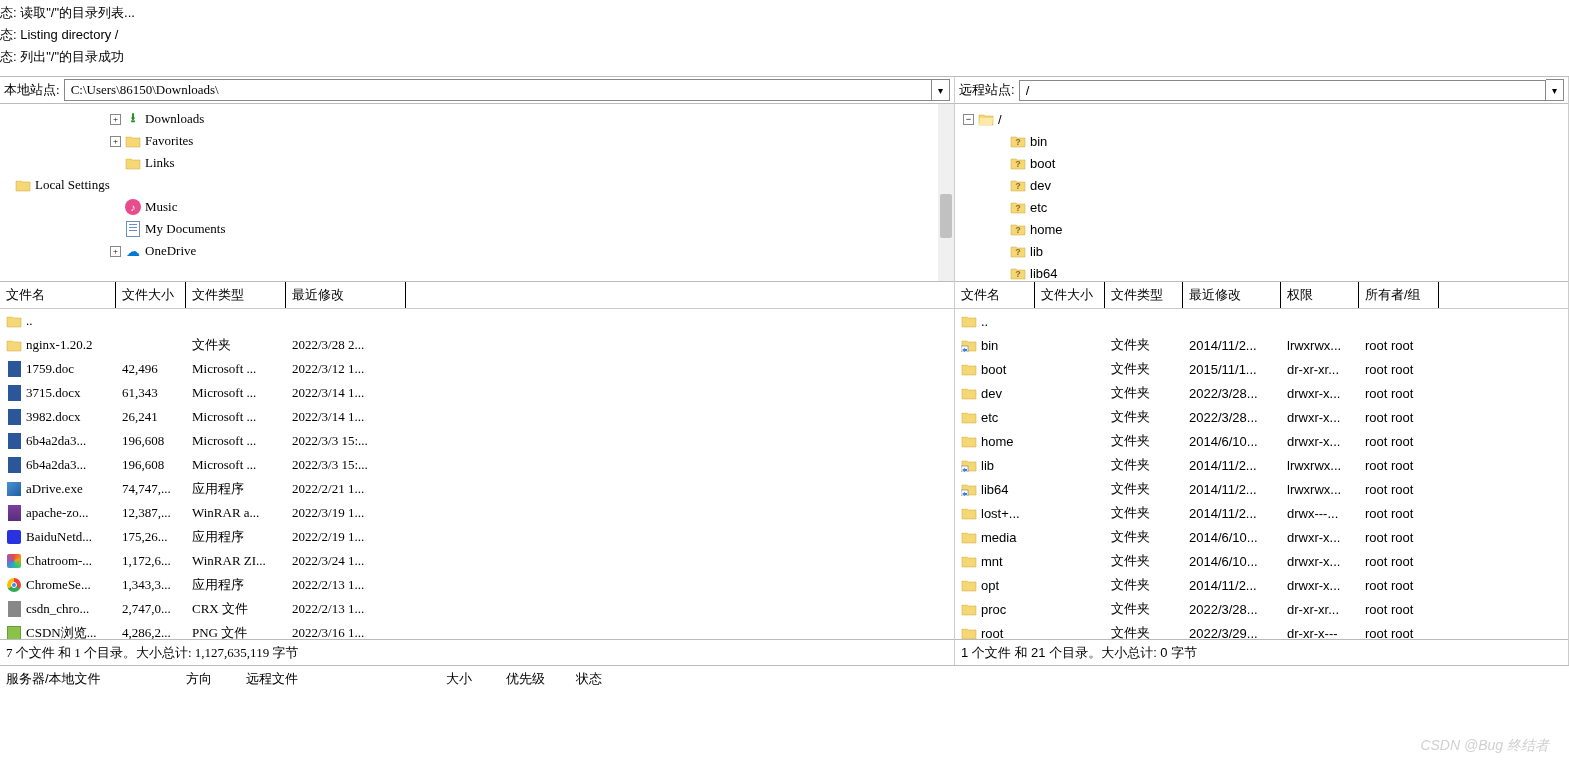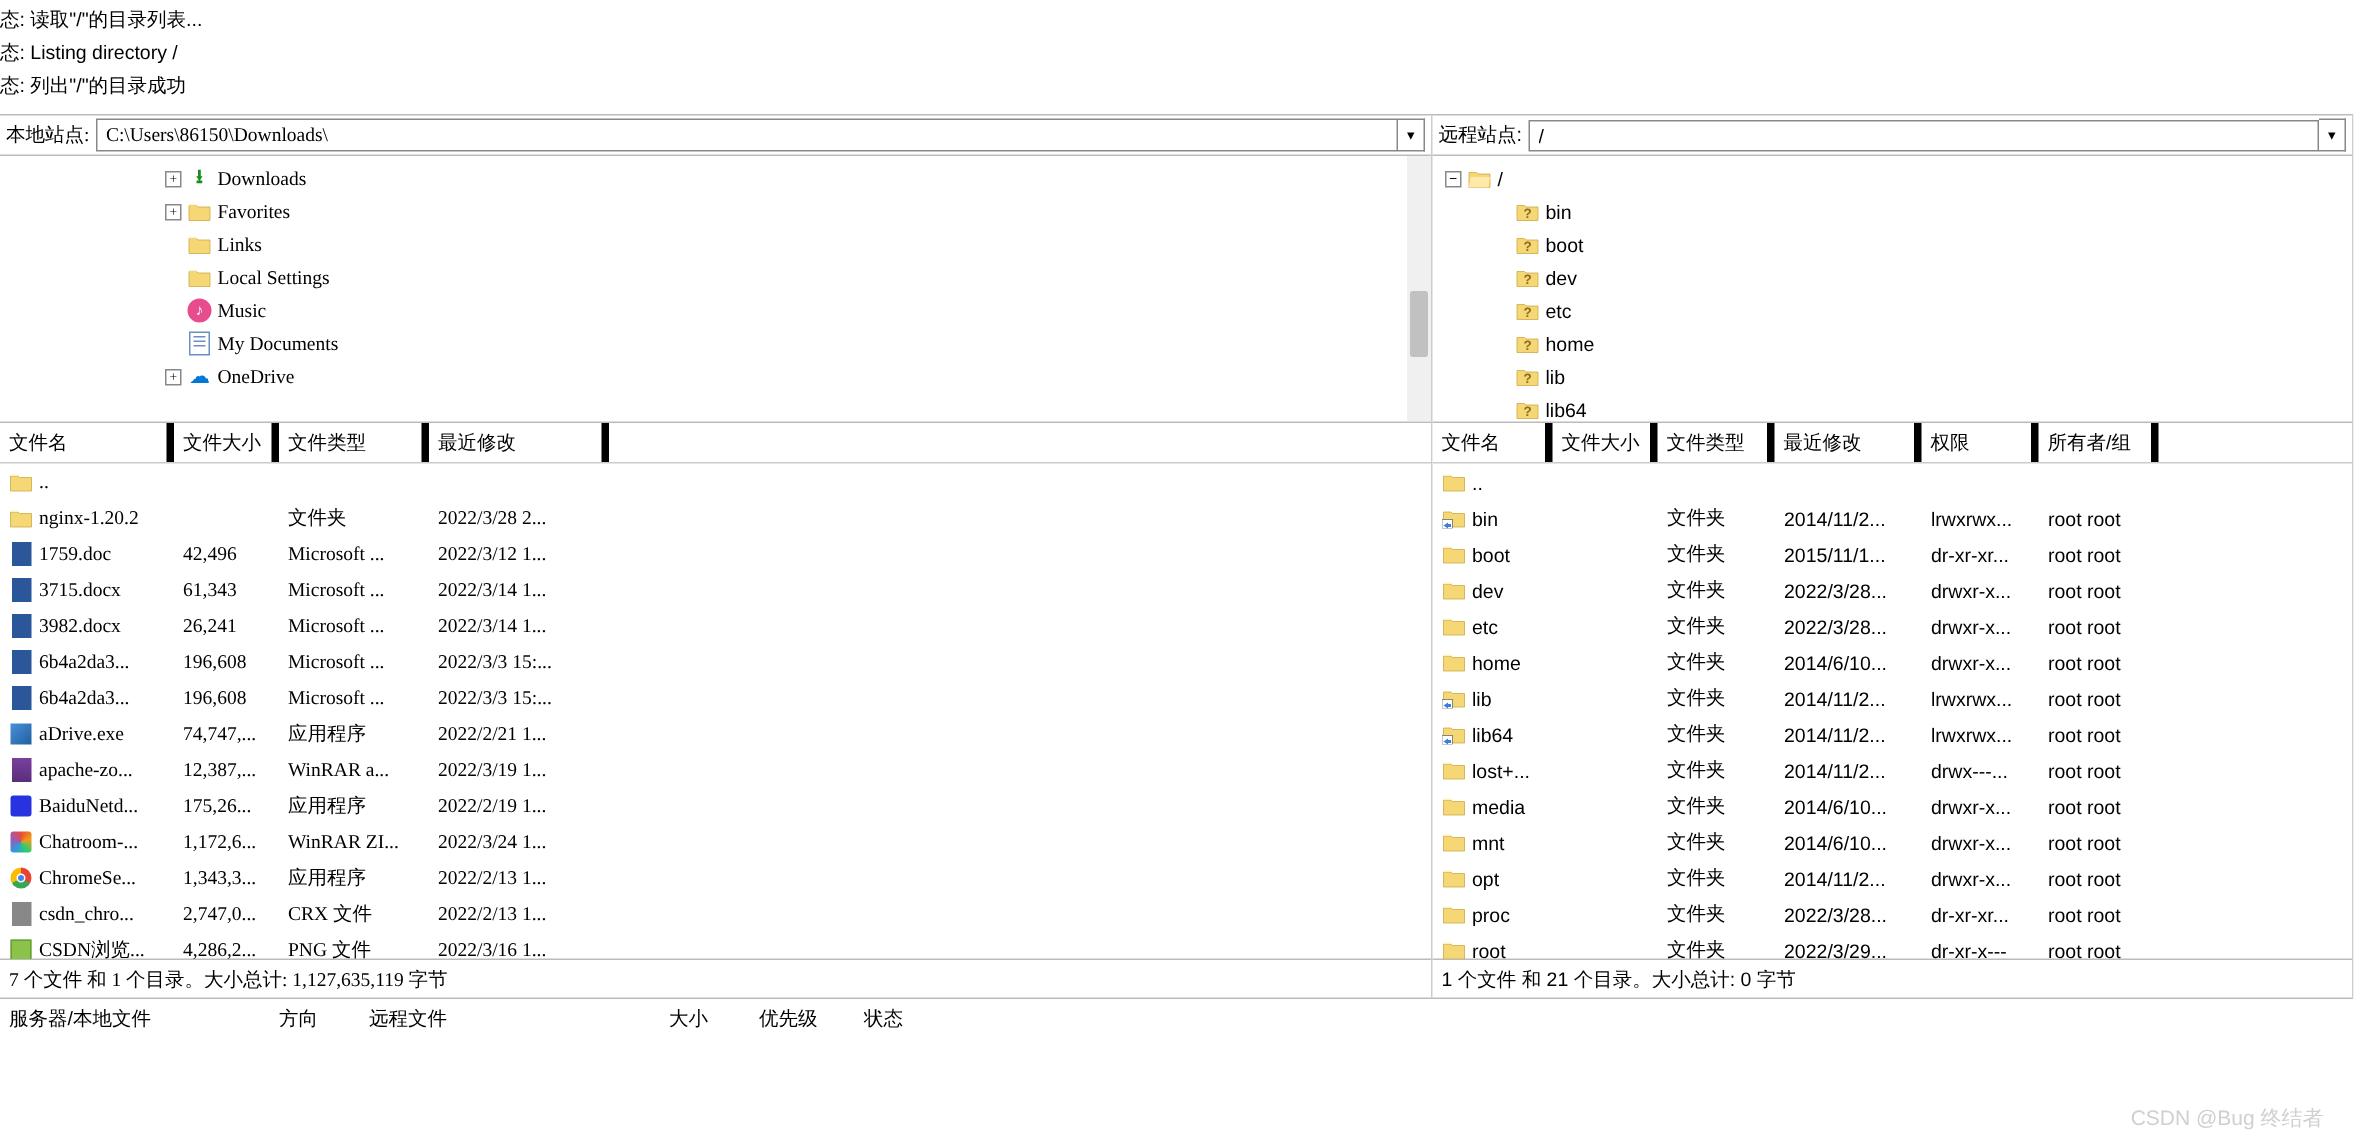--- a/index.html
+++ b/index.html
@@ -30,32 +30,32 @@
 .icon-exe { width: 14px; height: 14px; background: linear-gradient(135deg,#4a90d9,#2060a0); }
 .icon-rar { width: 13px; height: 16px; background: linear-gradient(#7b3f9e,#5a2d7a); }
 .icon-img { width: 14px; height: 14px; background: #8bc34a; border:1px solid #6a9e38;}
 .icon-colorful { width:14px; height:14px; background: conic-gradient(#e74c3c,#f39c12,#2ecc71,#3498db,#9b59b6,#e74c3c); border-radius:2px;}
 .icon-baidu { width:14px; height:14px; background:#2932e1; border-radius:2px;}
 .icon-chrome { width:14px; height:14px; border-radius:50%; background: conic-gradient(#ea4335 0 120deg,#34a853 120deg 240deg,#fbbc05 240deg 360deg); position:relative;}
 .icon-chrome::after{content:"";position:absolute;inset:4px;border-radius:50%;background:#4285f4;border:1px solid #fff;}
 .icon-crx { width:13px; height:16px; background:#888;}
 .file-list { flex: 1; overflow: hidden; position: relative; }
 .list-header { display: flex; border-bottom: 1px solid #ccc; background: #fff; }
-.list-header .col { padding: 4px 6px; border-right: 5px solid #000000; white-space: nowrap; overflow: hidden; cursor: pointer; }
+.list-header .col { padding: 4px 6px; border-right: 1px solid #000000; white-space: nowrap; overflow: hidden; cursor: pointer; }
 .list-body { overflow: auto; }
 .row { display: flex; align-items: center; height: 24px; white-space: nowrap; }
 .row .cell { padding: 0 6px; overflow: hidden; text-overflow: ellipsis; }
 .cell-name { display: flex; align-items: center; }
 .cell-name .icon { flex-shrink: 0; }
 .pane-left .list-body { height: 330px; }
 .pane-right .list-body { height: 330px; }
 .status-row { border-top: 1px solid #bbb; padding: 4px 6px; height: 26px; }
 .queue-header { display: flex; border-top: 1px solid #bbb; background: #fff; }
 .queue-header .qcol { padding: 4px 6px; }
-.watermark { position: fixed; right: 20px; bottom: 10px; color: #d0d0d0; font-size: 14px; pointer-events: none; }
+.watermark { position: fixed; right: 20px; bottom: 10px; color: #d0d0d0; font-size: 14px; pointer-events: none; font-style: italic; }
 .scrollbar-v { position: absolute; right: 0; top: 0; bottom: 0; width: 16px; background: #f0f0f0; }
 .scrollbar-thumb { position: absolute; left: 2px; right: 2px; background: #c1c1c1; border-radius: 2px; }
 .right-align { text-align: left; }
 </style>
 </head>
 <body>
 
 <div class="app">
   <div class="log-area" id="log-area">
       <div class="log-line">态:  读取"/"的目录列表...</div>
@@ -90,21 +90,21 @@
           <div class="tree-item" style="padding-left:110px">
             <span class="expander-space"></span>
             <span class="icon icon-folder">
               <svg viewBox="0 0 16 14">
                 <path fill="#f5d776" stroke="#c9a53b" stroke-width="0.5" d="M1 3h5l1 1h8v9H1z"></path>
                 <path fill="#fff2c4" d="M1 2h5l1 1H1z"></path>
               </svg>
             </span>
             <span>Links</span>
           </div>
-          <div class="tree-item" style="padding-left:110px">
+          <div class="tree-item" style="">
             <span class="expander-space"></span>
             <span class="icon icon-folder">
               <svg viewBox="0 0 16 14">
                 <path fill="#f5d776" stroke="#c9a53b" stroke-width="0.5" d="M1 3h5l1 1h8v9H1z"></path>
                 <path fill="#fff2c4" d="M1 2h5l1 1H1z"></path>
               </svg>
             </span>
             <span>Local Settings</span>
           </div>
           <div class="tree-item" style="padding-left:110px">

